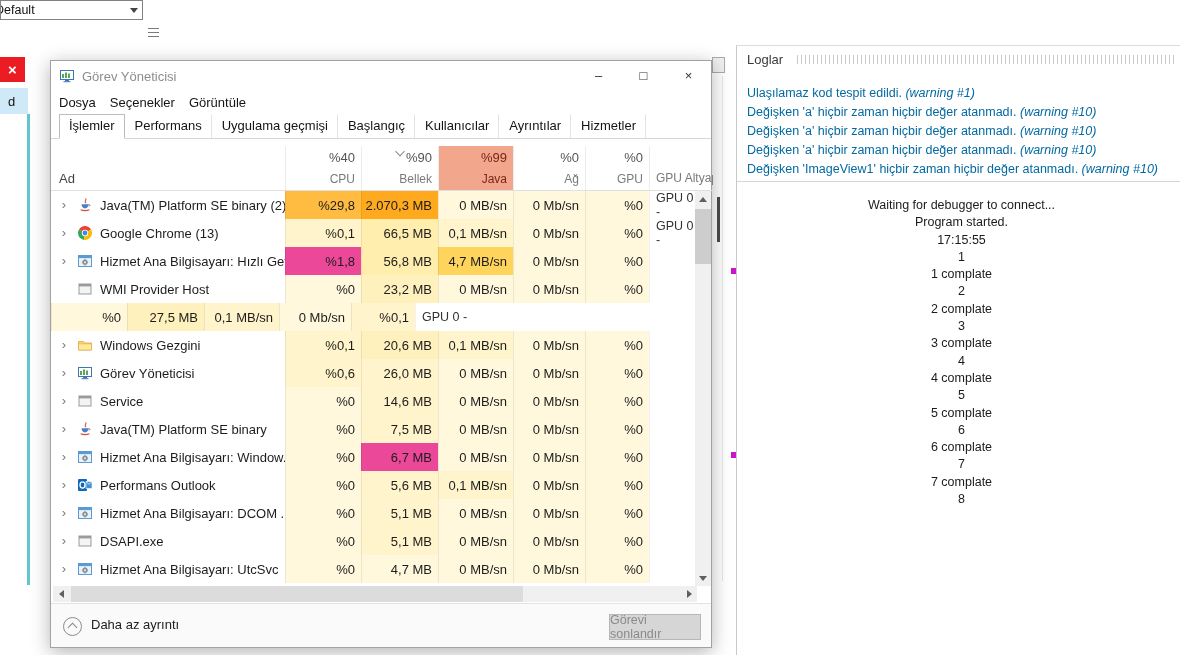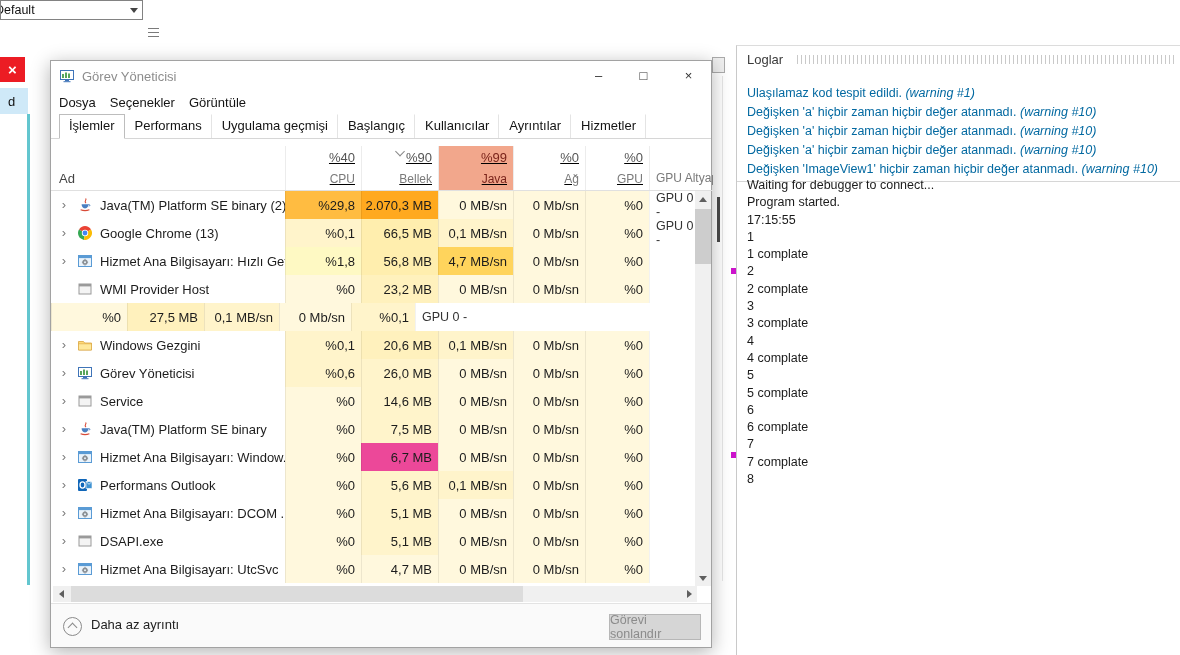--- a/index.html
+++ b/index.html
@@ -33,21 +33,21 @@
   .menubar{position:absolute;left:0;top:30px;right:0;height:23px;display:flex;align-items:center;padding-left:8px;}
   .menu-item{font-size:13px;color:#141414;margin-right:14px;}
   .tabbar{position:absolute;left:0;top:53px;right:0;height:25px;display:flex;padding-left:8px;border-bottom:1px solid #d6d6d6;box-sizing:border-box;}
   .tab{font-size:13px;color:#141414;padding:3px 9px 4px;border:1px solid transparent;border-bottom:none;white-space:nowrap;}
   .tab:not(.active){border-right:1px solid #e4e4e4;}
   .tab.active{background:#fff;border:1px solid #bdbdbd;border-bottom:1px solid #fff;margin-bottom:-1px;position:relative;z-index:2;}
 
   .grid-header{position:absolute;left:0;top:85px;width:662px;height:45px;display:flex;border-bottom:1px solid #e0e0e0;box-sizing:border-box;}
   .h-name{width:234px;position:relative;flex:none;}
   .h-name span{position:absolute;left:8px;bottom:4px;font-size:13px;color:#444;}
-  #hcells{display:flex;flex:none;text-decoration:underline;}
+  #hcells{display:flex;flex:none;}
   .hcell{display:flex;flex-direction:column;justify-content:space-between;align-items:flex-end;padding:4px 6px 4px 0;box-sizing:border-box;border-left:1px solid #ececec;position:relative;flex:none;}
   .hpct{font-size:13px;color:#555;}
   .hlabel{font-size:12px;color:#7a7a7a;}
   .sortmark{position:absolute;top:2px;left:50%;width:6px;height:6px;border-left:1px solid #888;border-bottom:1px solid #888;transform:translateX(-50%) rotate(-45deg);}
   .h-extra{flex:1;display:flex;align-items:flex-end;padding:0 0 5px 6px;border-left:1px solid #ececec;font-size:12px;color:#7a7a7a;white-space:nowrap;overflow:hidden;}
 
   .rows{position:absolute;left:0;top:130px;width:646px;height:395px;overflow:hidden;}
   .row{display:flex;height:28px;align-items:stretch;}
   .cell-name{width:234px;flex:none;display:flex;align-items:center;box-sizing:border-box;padding-left:6px;overflow:hidden;}
   .twisty{width:14px;flex:none;color:#7a7a7a;font-size:13px;text-align:center;line-height:28px;}
@@ -76,21 +76,21 @@
   .toggle-label{font-size:13px;color:#222;margin-left:9px;}
   .endtask{position:absolute;right:10px;top:10px;width:92px;height:26px;background:#d6d6d6;border:1px solid #b7b7b7;box-sizing:border-box;color:#8b8b8b;font-size:12.5px;display:flex;align-items:center;justify-content:center;}
 
   
   .log-panel{left:736px;top:45px;width:444px;height:610px;background:#fff;border-left:1px solid #c9c9c9;border-top:1px solid #dcdcdc;box-sizing:border-box;}
   .log-title{position:absolute;left:10px;top:6px;font-size:13px;color:#3a3a3a;}
   .drag-hatch{position:absolute;left:60px;right:6px;top:9px;height:9px;background:repeating-linear-gradient(90deg,#c9c9c9 0 1px,transparent 1px 4px);}
   .warnings{position:absolute;left:10px;right:4px;top:38px;font-size:12.5px;line-height:19px;}
   .warn-suffix{font-style:italic;}
   .logdivider{position:absolute;left:0;right:0;top:135px;border-top:1px solid #d6d6d6;}
-  .messages{position:absolute;left:10px;right:4px;top:131px;font-size:12.5px;line-height:17.3px;color:#1b1b1b;}
+  .messages{position:absolute;left:10px;right:4px;top:151px;font-size:12.5px;line-height:17.3px;color:#1b1b1b;text-align:center;}
 </style>
 </head>
 <body>
 
 <div id="screen">
 
   <div class="abs combo">
     <span class="combo-text">Default</span>
     <span class="combo-arrow">
         <i></i>
@@ -221,21 +221,21 @@
               <svg viewBox="0 0 16 16">
                 <rect x="1.5" y="2.5" width="13" height="11" fill="#eaf3fb" stroke="#5a9bd5"></rect>
                 <rect x="1.5" y="2.5" width="13" height="2.6" fill="#5a9bd5"></rect>
                 <circle cx="8" cy="9.2" r="2.6" fill="#8a8f94"></circle>
                 <circle cx="8" cy="9.2" r="1" fill="#eaf3fb"></circle>
                 <path d="M8 5.8v1M8 11.6v1M4.9 9.2h1M10.1 9.2h1" stroke="#8a8f94"></path>
               </svg>
             </span>
             <span class="rlabel">Hizmet Ana Bilgisayarı: Hızlı Get...</span>
           </div>
-          <div class="cell" style="width: 76px; background: #fef9c3;">%1,8</div>
+          <div class="cell" style="width: 76px; background: #ec4899;">%1,8</div>
           <div class="cell" style="width: 77px; background: rgb(255, 238, 174);">56,8 MB</div>
           <div class="cell" style="width: 75px; background: rgb(255, 212, 92);">4,7 MB/sn</div>
           <div class="cell" style="width: 72px; background: rgb(255, 248, 221);">0 Mb/sn</div>
           <div class="cell" style="width: 64px; background: rgb(255, 248, 221);">%0</div>
           <div class="cell-gpu"></div>
         </div>
         <div class="row">
           <div class="cell-name">
             <span class="twisty"></span>
             <span class="ricon">

